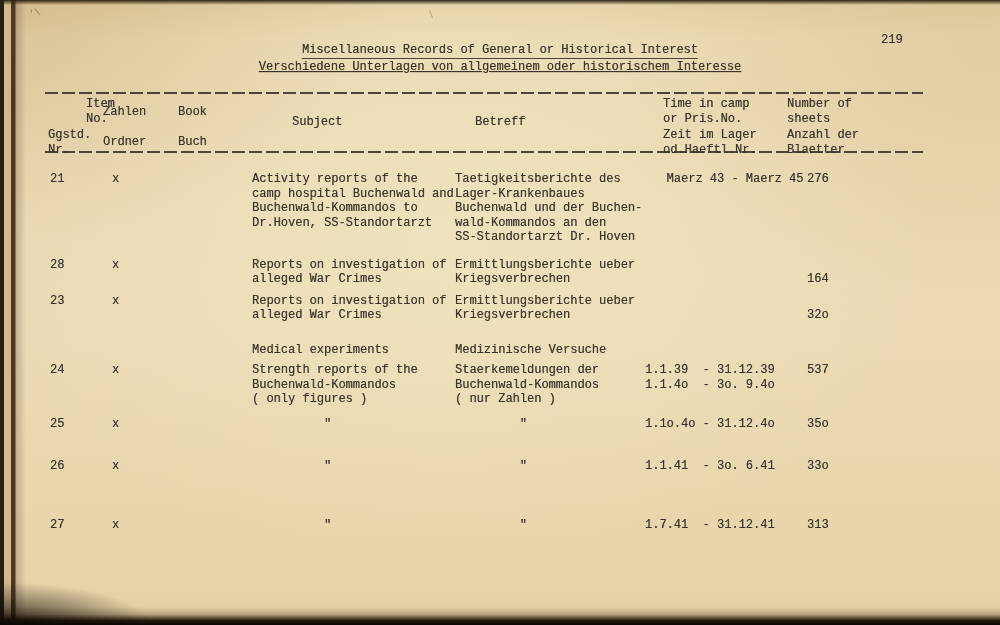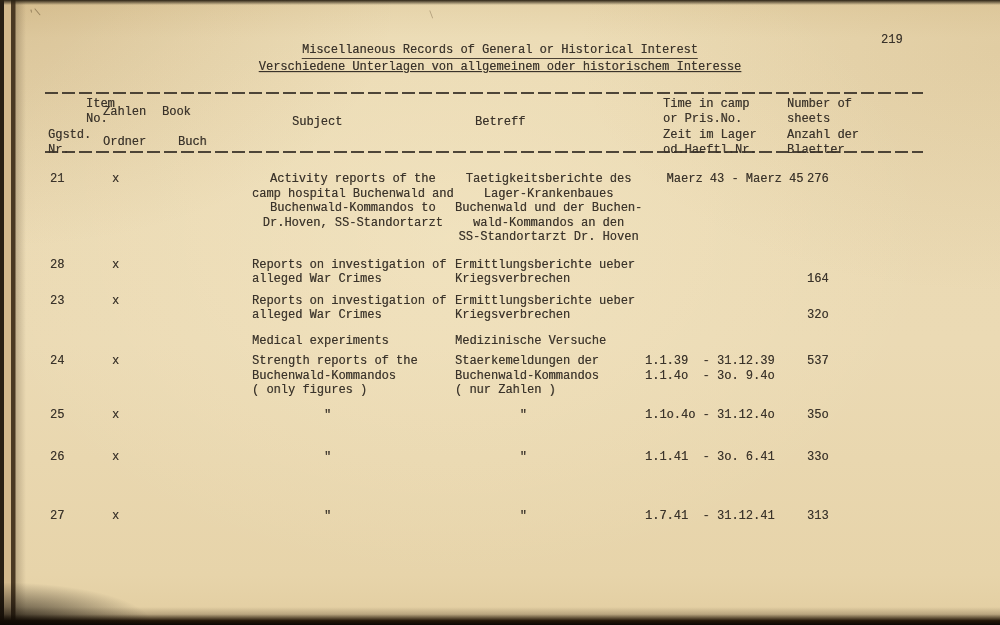--- a/index.html
+++ b/index.html
@@ -20,31 +20,31 @@
   .pencil-mark{position:absolute;font-size:10px;color:rgba(95,74,46,0.55);text-shadow:none;}
   .mark-a{top:7px;left:29px;transform:rotate(-12deg);}
   .mark-b{top:9px;left:428px;transform:rotate(8deg);opacity:.7;}
   
   .doc-table{position:absolute;left:45px;top:92px;width:878px;}
   .rule{height:2px;background:repeating-linear-gradient(90deg, rgba(50,43,34,0.85) 0 13px, rgba(50,43,34,0) 13px 17px);}
   .thead{position:relative;height:57px;}
   .thead .h{position:absolute;}
   .h-item{left:3px;top:3px;margin-left:38px;}      .h-item-de{left:3px;top:34px;}
   .h-folder{left:58px;top:11px;}  .h-folder-de{left:58px;top:41px;}
-  .h-book{left:117px;top:11px;}   .h-book-de{left:133px;top:41px;}
+  .h-book{left:133px;top:11px;}   .h-book-de{left:133px;top:41px;}
   .h-subject{left:247px;top:21px;}
   .h-betreff{left:430px;top:21px;}
   .h-time{left:618px;top:3px;}    .h-time-de{left:618px;top:34px;}
   .h-sheets{left:742px;top:3px;}  .h-sheets-de{left:742px;top:34px;}
   .rows{position:relative;}
   .row{position:relative;}
-  .row:nth-child(1){margin-top:19px;text-align:center;}
+  .row:nth-child(1){margin-top:19px;}
   .row:nth-child(2){margin-top:13px;}
   .row:nth-child(3){margin-top:7px;}
-  .row:nth-child(4){margin-top:11px;}
+  .row:nth-child(4){margin-top:20px;}
   .row:nth-child(5){margin-top:6px;}
   .row:nth-child(6){margin-top:10px;}
   .row:nth-child(7){margin-top:28px;}
   .row:nth-child(8){margin-top:11px;}
   .cell{position:absolute;top:0;}
   .col-item{left:5px;}
   .col-folder{left:67px;}
   .col-subject{left:207px;}
   .col-betreff{left:410px;}
   .col-time{left:600px;}

